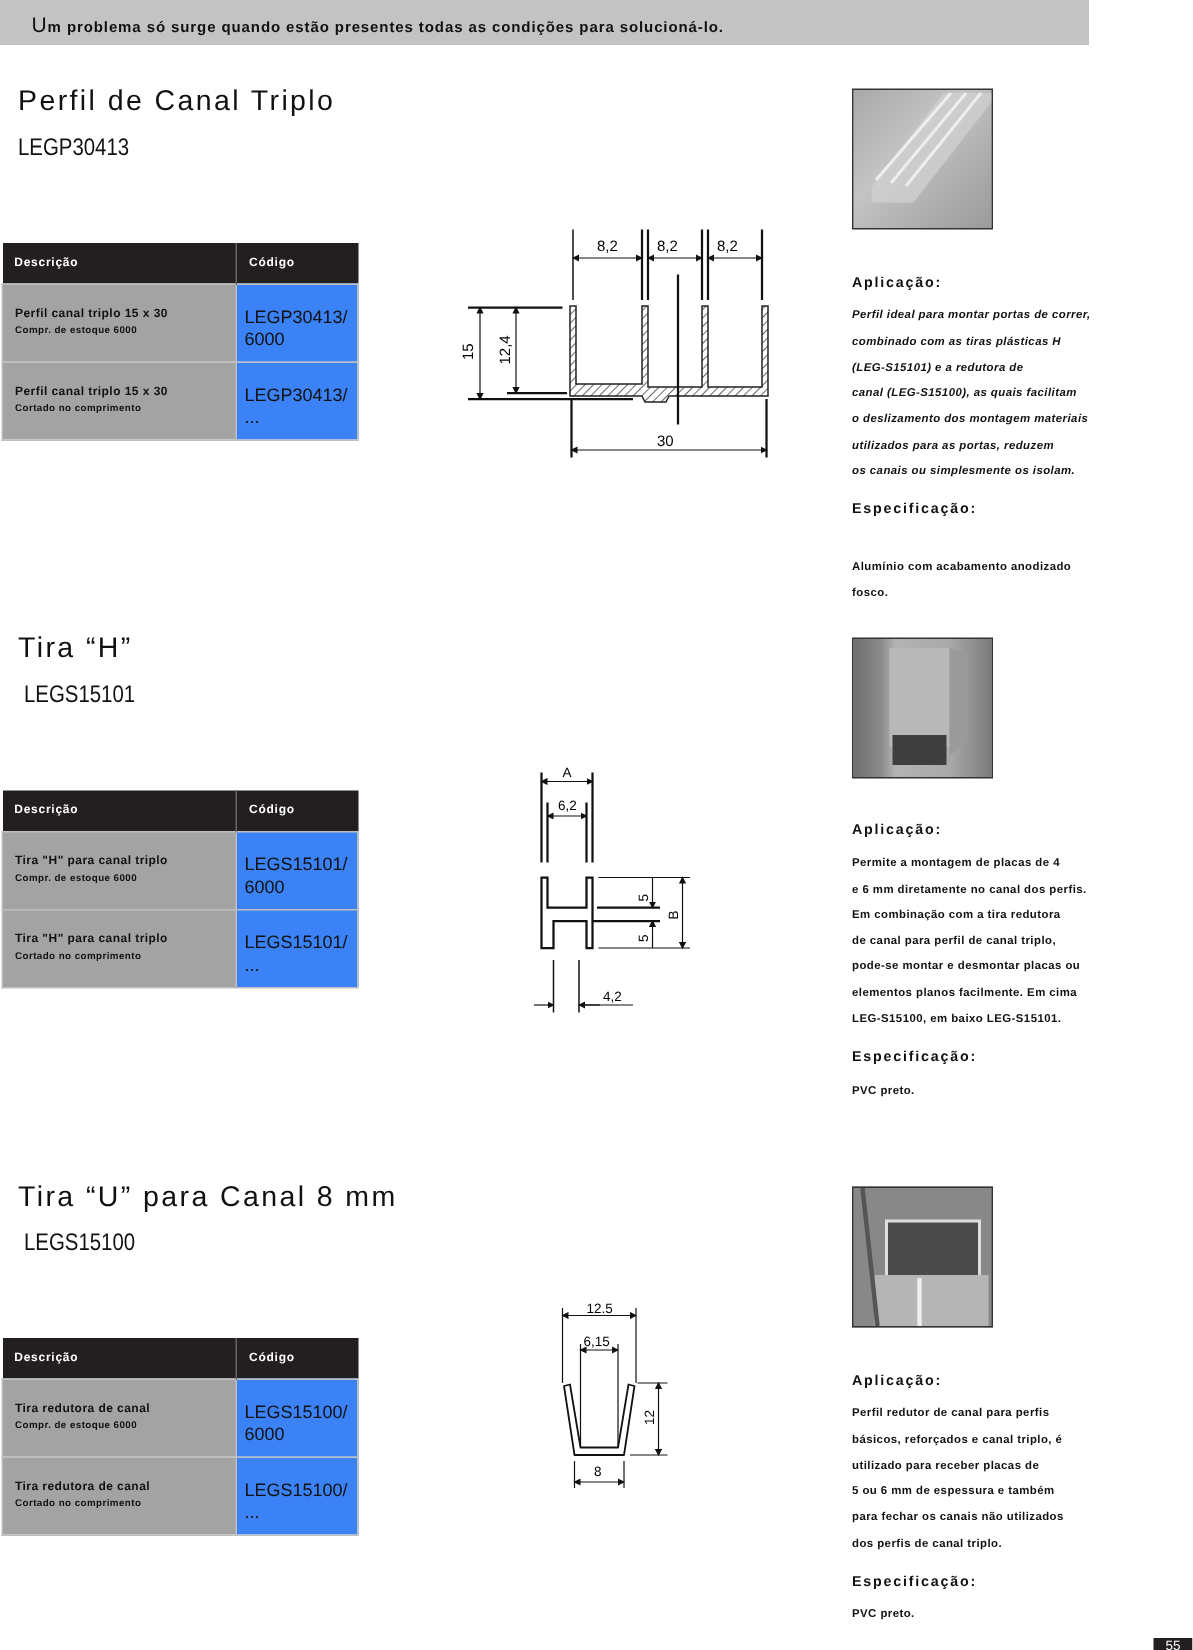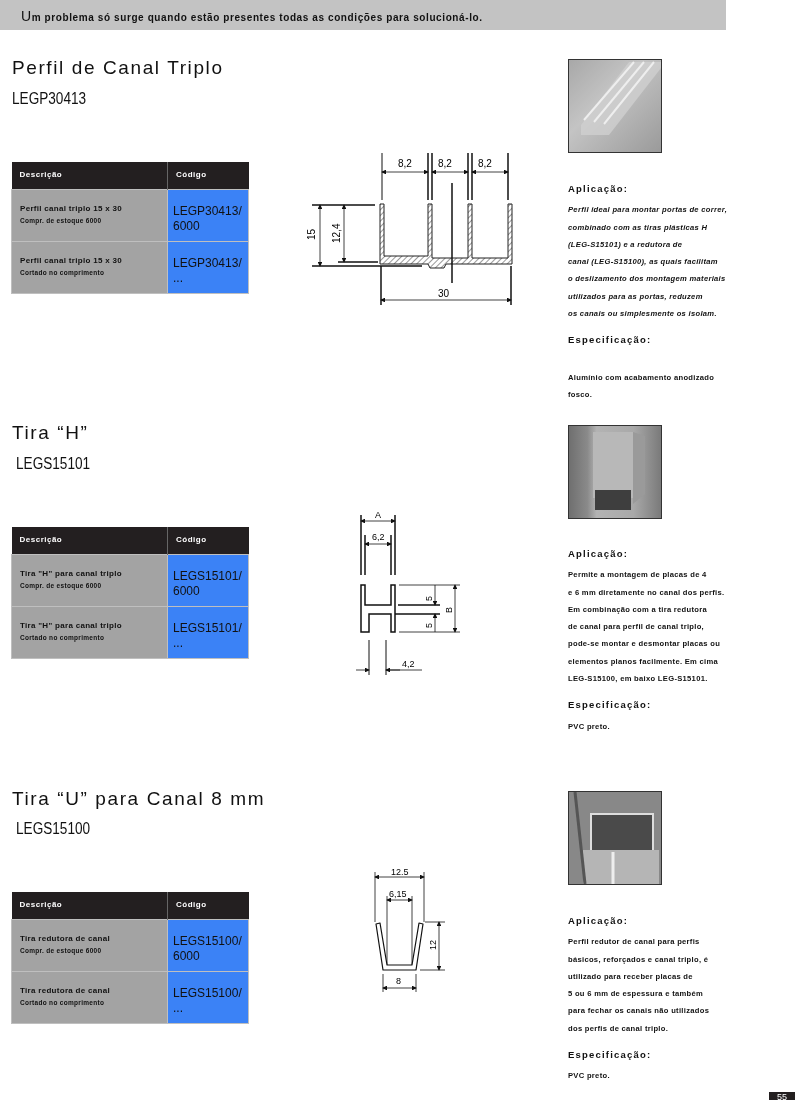--- a/index.html
+++ b/index.html
@@ -3,21 +3,21 @@
 <meta charset="utf-8">
 <style>
   * { box-sizing: border-box; margin: 0; padding: 0; }
   body { width: 795px; height: 1100px; background: #ffffff; position: relative; overflow: hidden;
          font-family: "Liberation Sans", sans-serif; color: #111; }
   .topbar { position: absolute; left: 0; top: 0; width: 726px; height: 30px; background: #c3c3c3;
             font-size: 10px; font-weight: bold; letter-spacing: 0.6px; padding: 8px 0 0 21px; color: #111; }
   .topbar .cap { font-size: 14px; font-weight: normal; }
   .title { position: absolute; left: 12px; font-size: 19px; letter-spacing: 1.6px; color: #111; font-weight: normal; }
   .code { position: absolute; left: 12px; font-size: 16px; font-family: "Liberation Sans", sans-serif; color: #111; transform: scaleX(0.85); transform-origin: left; }
-  table.spec { position: absolute; left: 11px; border-collapse: collapse; width: 238px; font-size: 9px; }
+  table.spec { position: absolute; left: 1px; border-collapse: collapse; width: 238px; font-size: 9px; }
   table.spec th { background: #231f20; color: #fff; text-align: left; font-size: 8px; font-weight: bold;
                   height: 27px; padding: 8px 0 0 8px; letter-spacing: 0.5px; vertical-align: top; }
   table.spec th + th { border-left: 1px solid #666; }
   table.spec td { border: 1px solid #bfbfbf; height: 52px; vertical-align: top; padding-top: 14px; }
   table.spec td.desc { background: #a3a3a3; width: 156px; padding-left: 8px; font-size: 8px; font-weight: bold; letter-spacing: 0.3px; }
   table.spec td.desc .sub { font-size: 6.5px; font-weight: bold; margin-top: 4px; }
   table.spec td.cod { background: #3b82f6; padding-left: 5px; font-size: 12px; line-height: 15px; transform-origin: left; }
   .photo { position: absolute; left: 568px; width: 94px; height: 94px; border: 1px solid #333; background: #999; }
   .rtext { position: absolute; left: 568px; width: 220px; font-size: 7.6px; font-weight: bold; line-height: 17.3px; letter-spacing: 0.3px; color: #111; }
   .rtext .hd { font-size: 9.5px; letter-spacing: 1.2px; font-weight: bold; }

